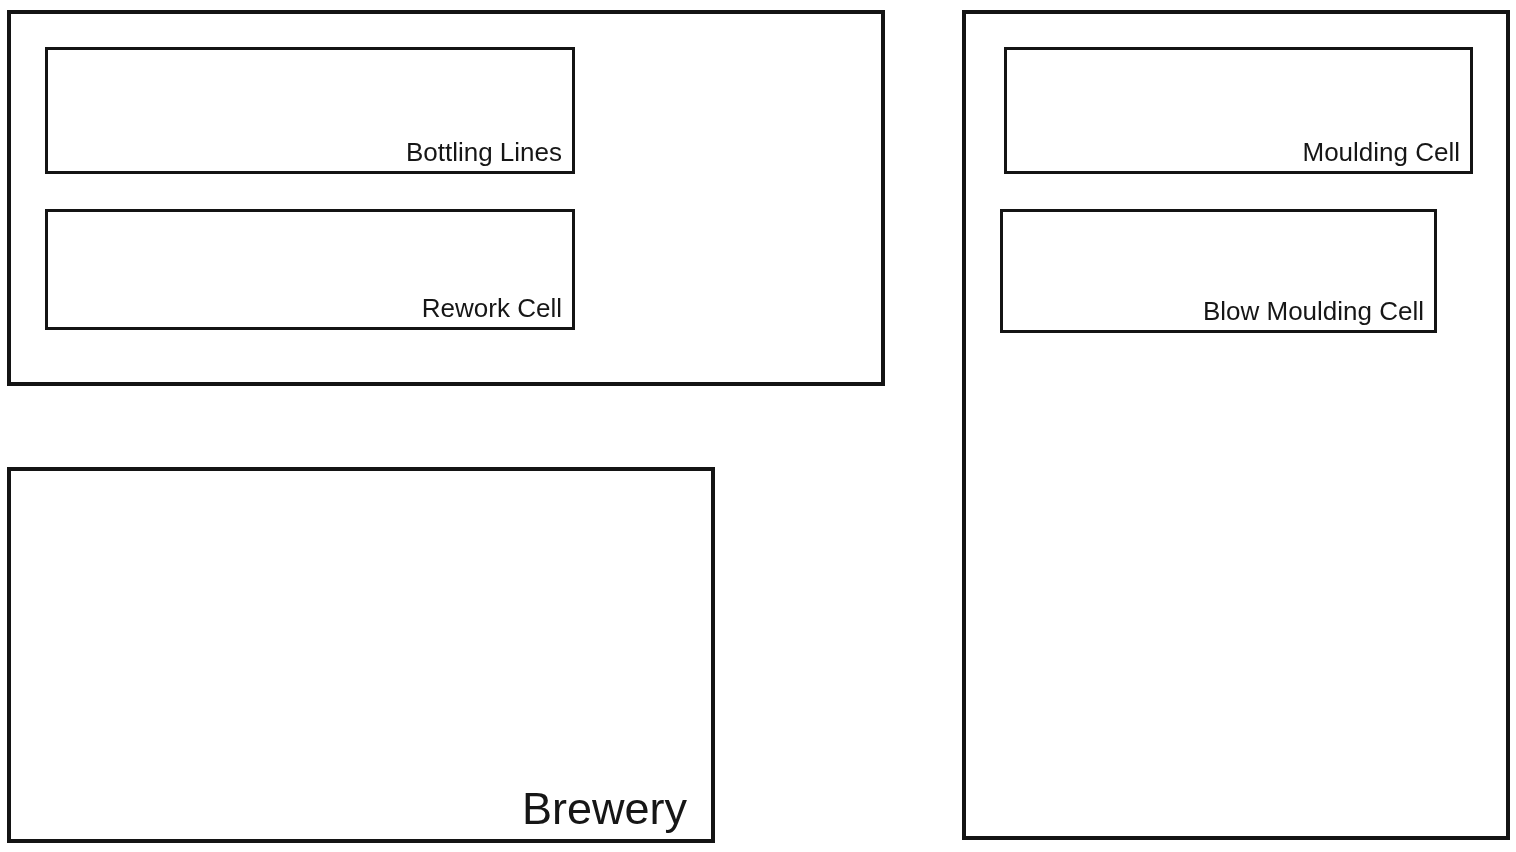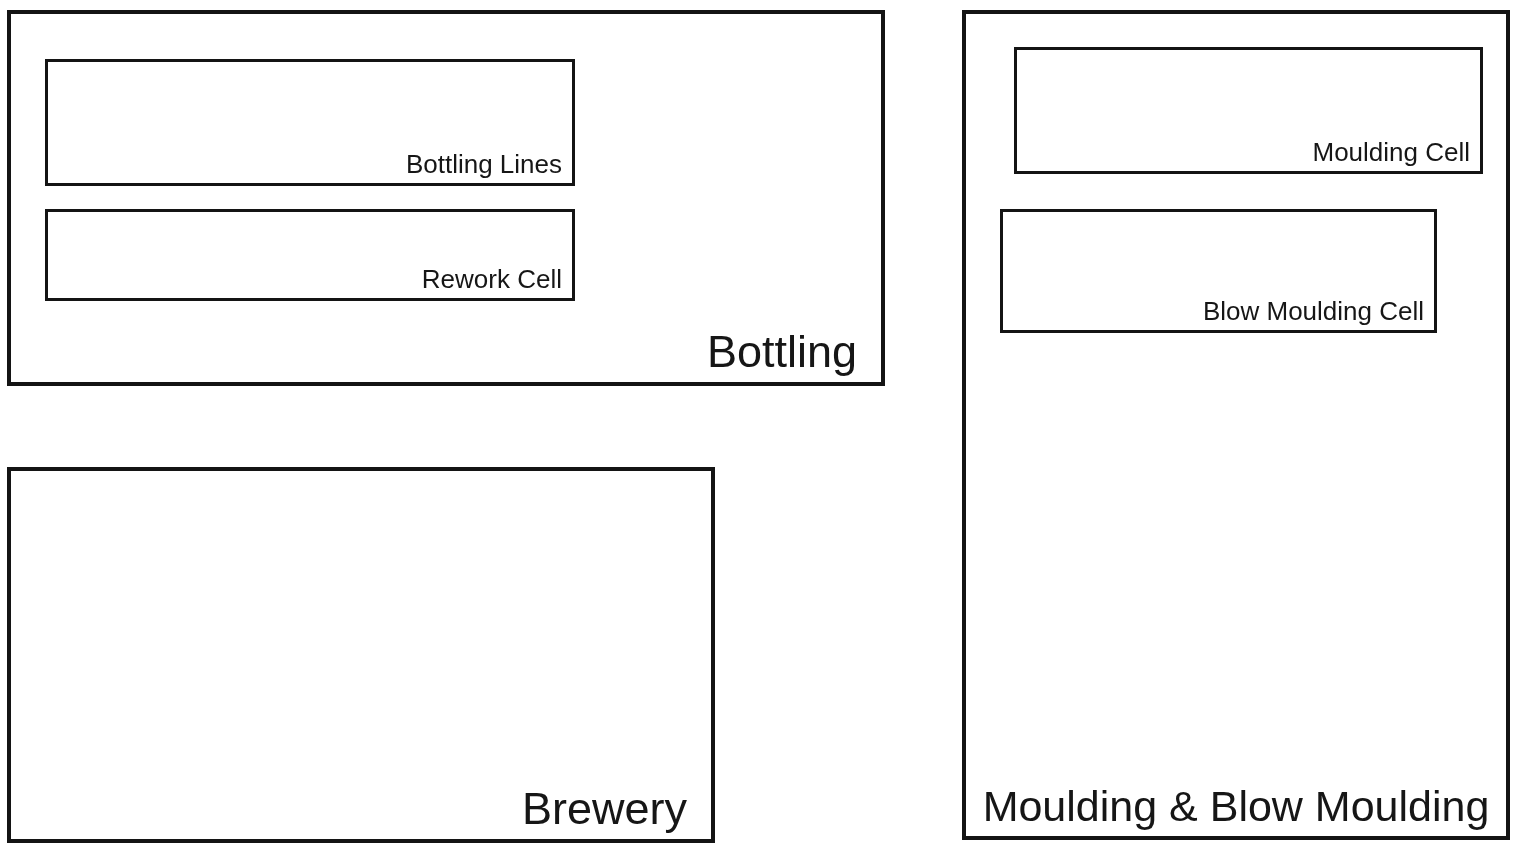--- a/index.html
+++ b/index.html
@@ -51,51 +51,49 @@
     position: absolute;
     right: 10px;
     bottom: 6px;
     font-size: 26px;
     line-height: 1;
     color: #161616;
     white-space: nowrap;
   }
   
   .area-bottling { left: 7px; top: 10px; width: 878px; height: 376px; }
-  .cell-bottling-lines { left: 34px; top: 33px; width: 530px; height: 127px; margin-top: 12px; }
-  .cell-rework       { left: 34px; top: 195px; width: 530px; height: 92px; }
+  .cell-bottling-lines { left: 34px; top: 33px; width: 530px; height: 127px; }
+  .cell-rework       { left: 34px; top: 195px; width: 530px; height: 121px; }
   
   .area-brewery { left: 7px; top: 467px; width: 708px; height: 376px; }
   
   .area-moulding { left: 962px; top: 10px; width: 548px; height: 830px; }
-  .cell-moulding      { left: 48px; top: 33px; width: 469px; height: 127px; padding-left: 11px; }
+  .cell-moulding      { left: 38px; top: 33px; width: 469px; height: 127px; padding-left: 11px; }
   .cell-blow-moulding { left: 34px; top: 195px; width: 437px; height: 124px; }
 </style>
 </head>
 <body>
 
 <div class="stage">
 
   <div class="area area-bottling">
     <div class="cell cell-bottling-lines">
       <span class="cell-label">Bottling Lines</span>
     </div>
     <div class="cell cell-rework">
       <span class="cell-label">Rework Cell</span>
     </div>
-    <span class="area-label corner-br">Bottling</span>
   </div>
 
   <div class="area area-brewery">
     <span class="area-label corner-br">Brewery</span>
   </div>
 
   <div class="area area-moulding">
     <div class="cell cell-moulding">
       <span class="cell-label">Moulding Cell</span>
     </div>
     <div class="cell cell-blow-moulding">
       <span class="cell-label">Blow Moulding Cell</span>
     </div>
-    <span class="area-label span-bottom">Moulding &amp; Blow Moulding</span>
   </div>
 
 </div>
 
 </body></html>

